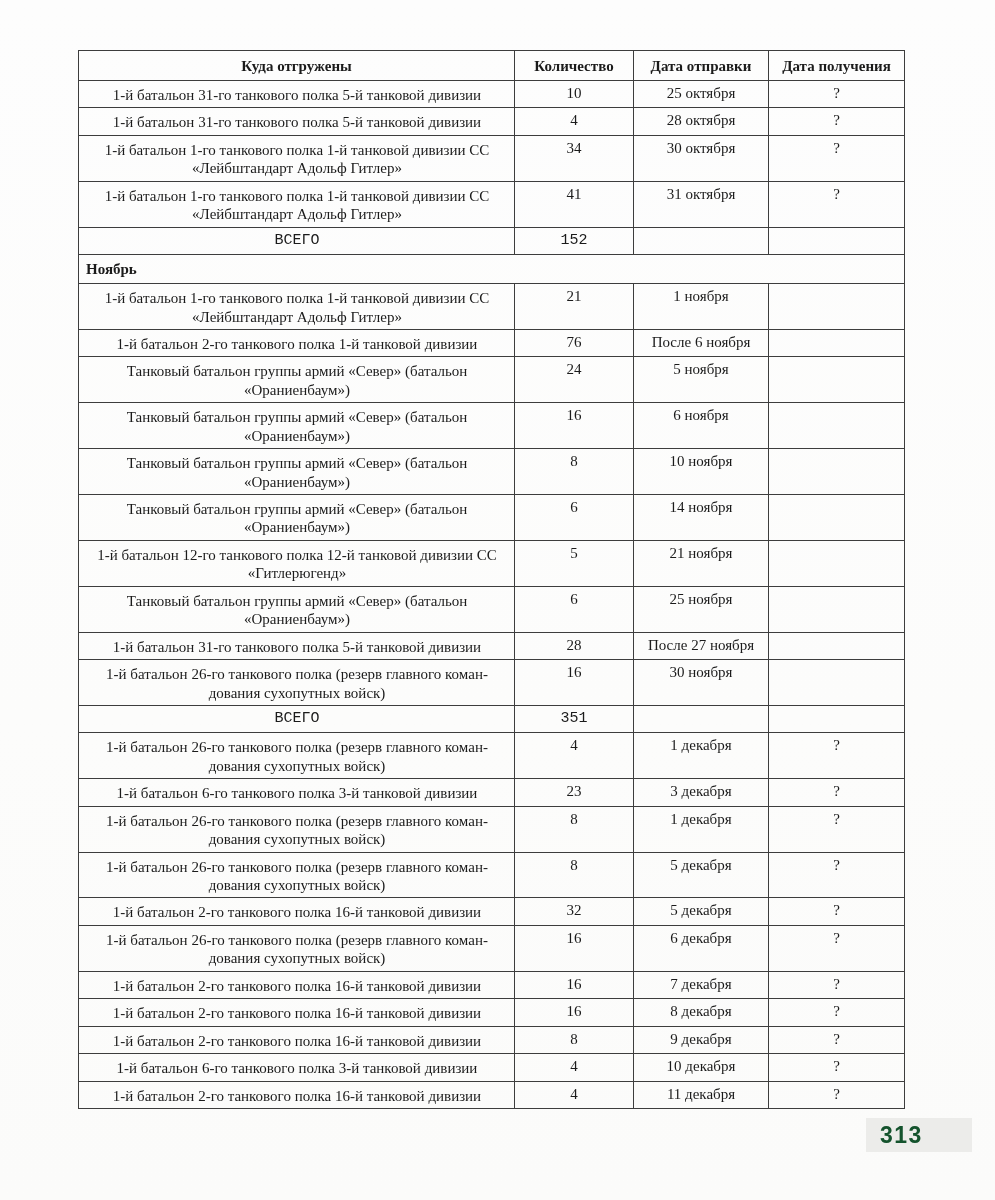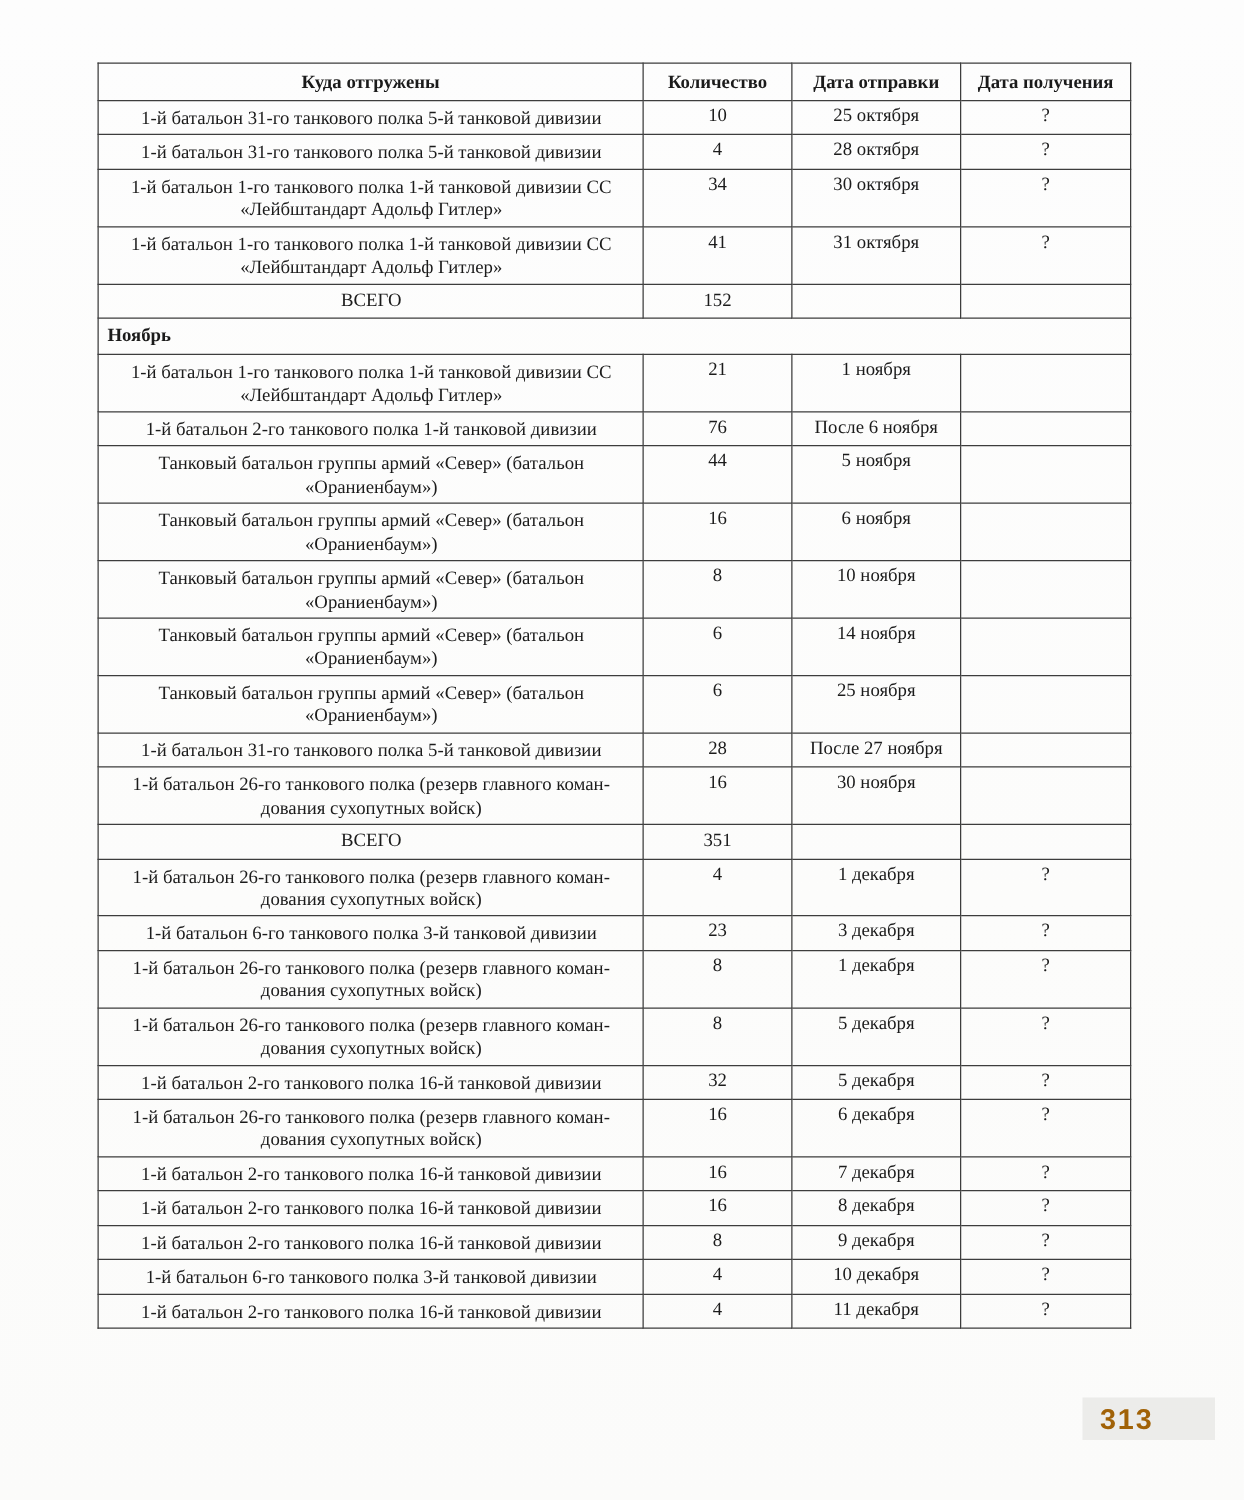--- a/index.html
+++ b/index.html
@@ -53,37 +53,38 @@
   .ship-table td.section-cell {
     font-weight: bold;
     text-align: left;
     padding: 5px 6px 5px 7px;
     line-height: 1.2;
     margin-left: 15px;
   }
   .ship-table tr.total-row td {
     padding-top: 4px;
     padding-bottom: 4px;
+    font-family: Liberation Mono, monospace;
   }
   .page-number-box {
     position: absolute;
     left: 866px;
     top: 1118px;
     width: 106px;
     height: 34px;
     background: #ececea;
     display: flex;
     align-items: center;
   }
   .page-number-box span {
     font-family: "Liberation Sans", sans-serif;
     font-weight: bold;
     font-size: 23px;
     letter-spacing: 1.5px;
-    color: #a16207;
+    color: #14532d;
     padding-left: 14px;
   }
 </style>
 </head>
 <body>
 
 <div class="page">
 
   <table class="ship-table">
     <colgroup>
@@ -141,40 +142,46 @@
           <td class="num"></td>
         </tr>
         <tr>
           <td class="dest">1-й батальон 2-го танкового полка 1-й танковой дивизии</td>
           <td class="num">76</td>
           <td class="num">После 6 ноября</td>
           <td class="num"></td>
         </tr>
         <tr>
           <td class="dest">Танковый батальон группы армий «Север» (батальон «Ораниенбаум»)</td>
-          <td class="num">44</td>
+          <td class="num">24</td>
           <td class="num">5 ноября</td>
           <td class="num"></td>
         </tr>
         <tr>
           <td class="dest">Танковый батальон группы армий «Север» (батальон «Ораниенбаум»)</td>
           <td class="num">16</td>
           <td class="num">6 ноября</td>
           <td class="num"></td>
         </tr>
         <tr>
           <td class="dest">Танковый батальон группы армий «Север» (батальон «Ораниенбаум»)</td>
           <td class="num">8</td>
           <td class="num">10 ноября</td>
           <td class="num"></td>
         </tr>
         <tr>
           <td class="dest">Танковый батальон группы армий «Север» (батальон «Ораниенбаум»)</td>
           <td class="num">6</td>
           <td class="num">14 ноября</td>
+          <td class="num"></td>
+        </tr>
+        <tr>
+          <td class="dest">1-й батальон 12-го танкового полка 12-й танковой дивизии СС «Гитлерюгенд»</td>
+          <td class="num">5</td>
+          <td class="num">21 ноября</td>
           <td class="num"></td>
         </tr>
         <tr>
           <td class="dest">Танковый батальон группы армий «Север» (батальон «Ораниенбаум»)</td>
           <td class="num">6</td>
           <td class="num">25 ноября</td>
           <td class="num"></td>
         </tr>
         <tr>
           <td class="dest">1-й батальон 31-го танкового полка 5-й танковой дивизии</td>

